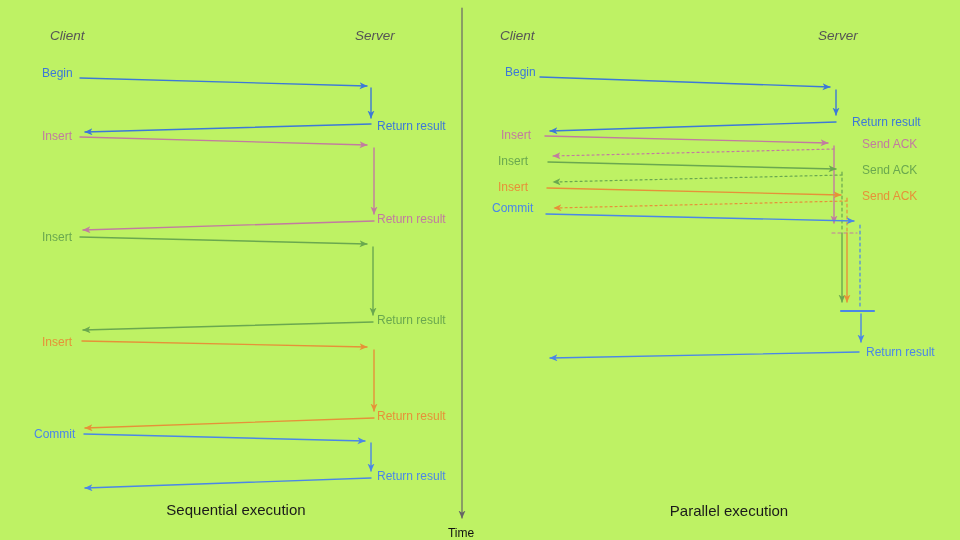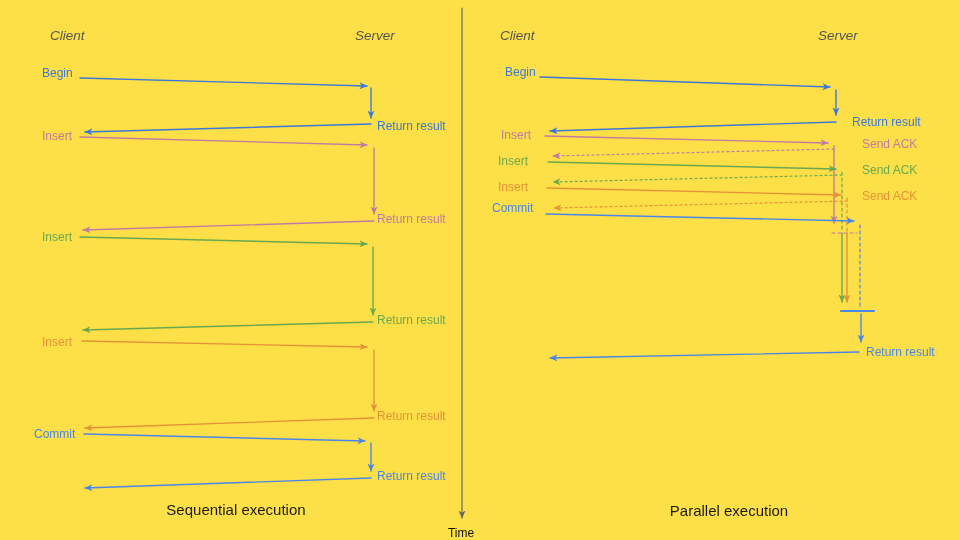--- a/index.html
+++ b/index.html
@@ -1,16 +1,16 @@
 <!DOCTYPE html>
 <html style="--c-blue: #3c78d8; --c-blue2: #4a86e8; --c-pink: #c27ba0; --c-green: #6aa84f; --c-orange: #e69138; --c-axis: #666666; --c-header: #555555; --c-title: #1a1a1a;"><head>
 <meta charset="utf-8">
 <style>
   html,body{margin:0;padding:0;background:#fff;}
-  .stage{position:relative;width:960px;height:540px;background:#fde047;overflow:hidden;
+  .stage{position:relative;width:960px;height:540px;background:#bef264;overflow:hidden;
          font-family:"Liberation Sans",sans-serif;}
   svg{display:block;}
   text{font-family:"Liberation Sans",sans-serif;}
   .lbl{font-size:12px;}
   .hdr{font-size:13.5px;font-style:italic;fill:var(--c-header);}
   .title{font-size:15px;fill:var(--c-title);text-anchor:middle;}
   .time-lbl{font-size:12px;fill:#111;text-anchor:middle;}
   line,polyline{fill:none;stroke-width:1.4;stroke-linecap:round;}
   .thin{stroke-width:1.2;}
   .dotted{stroke-dasharray:2 3;stroke-width:1.2;}

